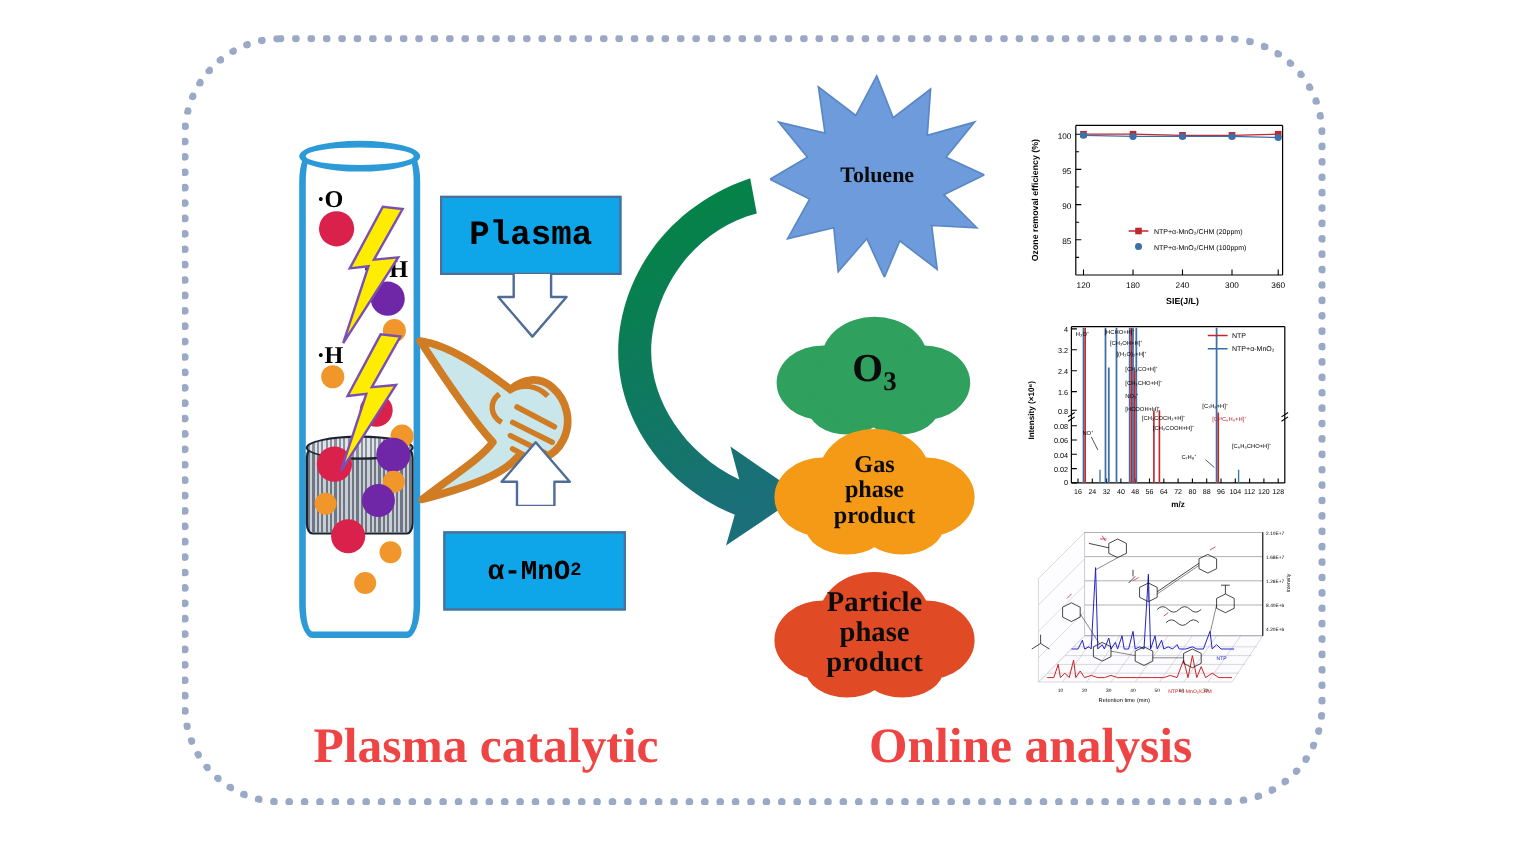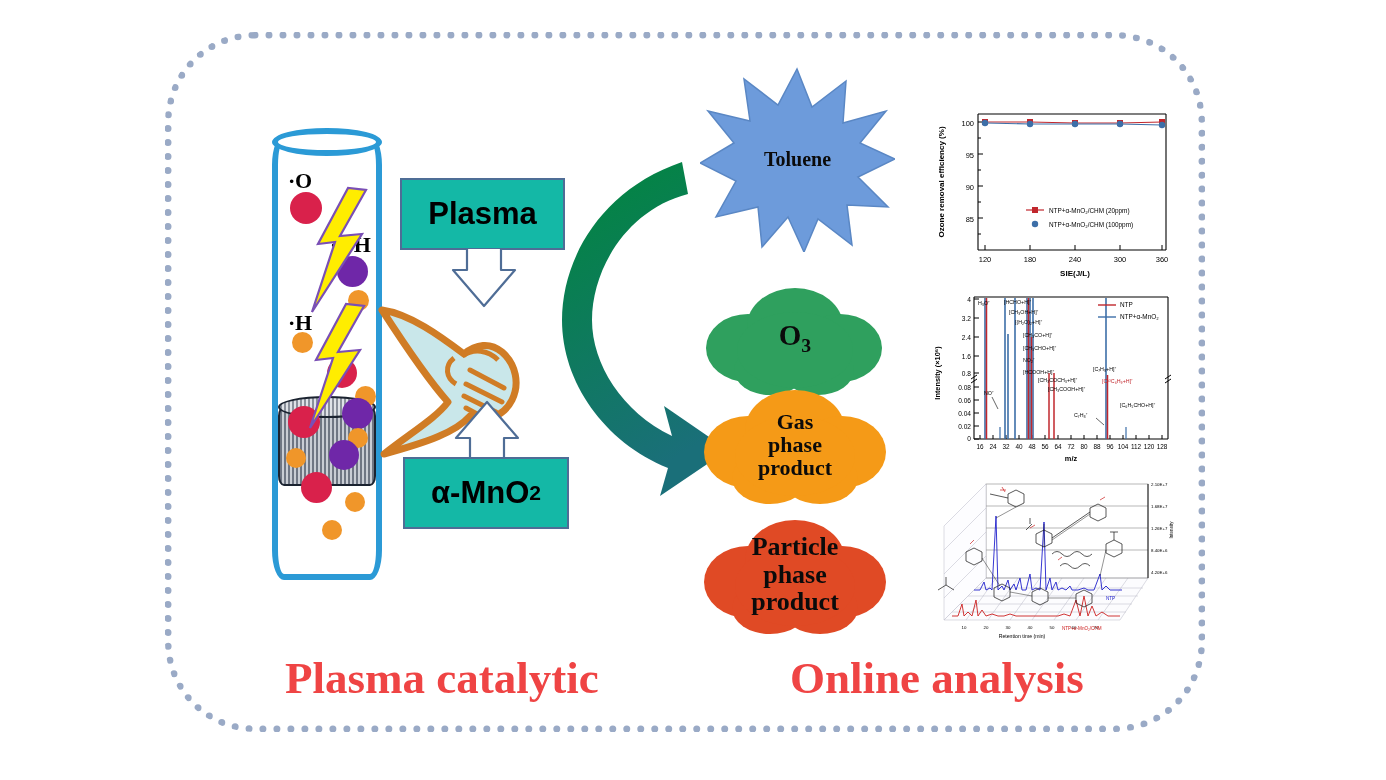--- a/index.html
+++ b/index.html
@@ -33,45 +33,45 @@
   .dot.pur{background:#6f27a8;}
   .dot.org{background:#f0962a;}
 
   .rad-label{position:absolute;font-family:"Liberation Serif",serif;font-weight:bold;
       color:#000;font-size:22px;letter-spacing:-.3px;}
 
   
   .bolt{position:absolute;}
 
   
-  .labelbox{position:absolute;border:2px solid #4f6d96;background:#14b8a6;
+  .labelbox{position:absolute;border:2px solid #4f6d96;background:#0ea5e9;
       display:flex;align-items:center;justify-content:center;
-      font-family:Liberation Sans, sans-serif;font-weight:bold;color:#000;
+      font-family:Liberation Mono, monospace;font-weight:bold;color:#000;
       box-sizing:border-box;}
   #plasma-box{left:400px;top:178px;width:165px;height:72px;font-size:31px;}
-  #mno2-box{left:403px;top:457px;width:166px;height:72px;font-size:31px;text-align:right;}
+  #mno2-box{left:403px;top:483px;width:166px;height:72px;font-size:25px;text-align:right;}
   .sub{font-size:.68em;vertical-align:sub;}
 
   
   .hollow-arrow{position:absolute;}
 
   
   .handshake{position:absolute;left:378px;top:292px;}
 
   
   .curve-arrow{position:absolute;left:560px;top:150px;}
 
   
   .shape{position:absolute;display:flex;align-items:center;justify-content:center;
      text-align:center;font-family:"Liberation Serif",serif;font-weight:bold;color:#0b0b0b;}
   .shape .txt{position:relative;z-index:3;line-height:1.06;}
   .shape svg{position:absolute;left:0;top:0;}
 
   #star-toluene{left:700px;top:67px;width:195px;height:185px;font-size:20px;}
-  #cloud-o3{left:700px;top:278px;width:190px;height:120px;font-size:29px;}
+  #cloud-o3{left:700px;top:278px;width:190px;height:120px;font-size:36px;}
   #cloud-gas{left:700px;top:382px;width:190px;height:125px;font-size:22px;}
   #cloud-particle{left:700px;top:512px;width:190px;height:125px;font-size:26px;}
 
   
   .caption{position:absolute;font-family:"Liberation Serif",serif;font-weight:bold;
       color:#ef4444;font-size:45px;white-space:nowrap;}
   #cap-left{left:285px;top:652px;}
   #cap-right{left:790px;top:652px;}
 
   

